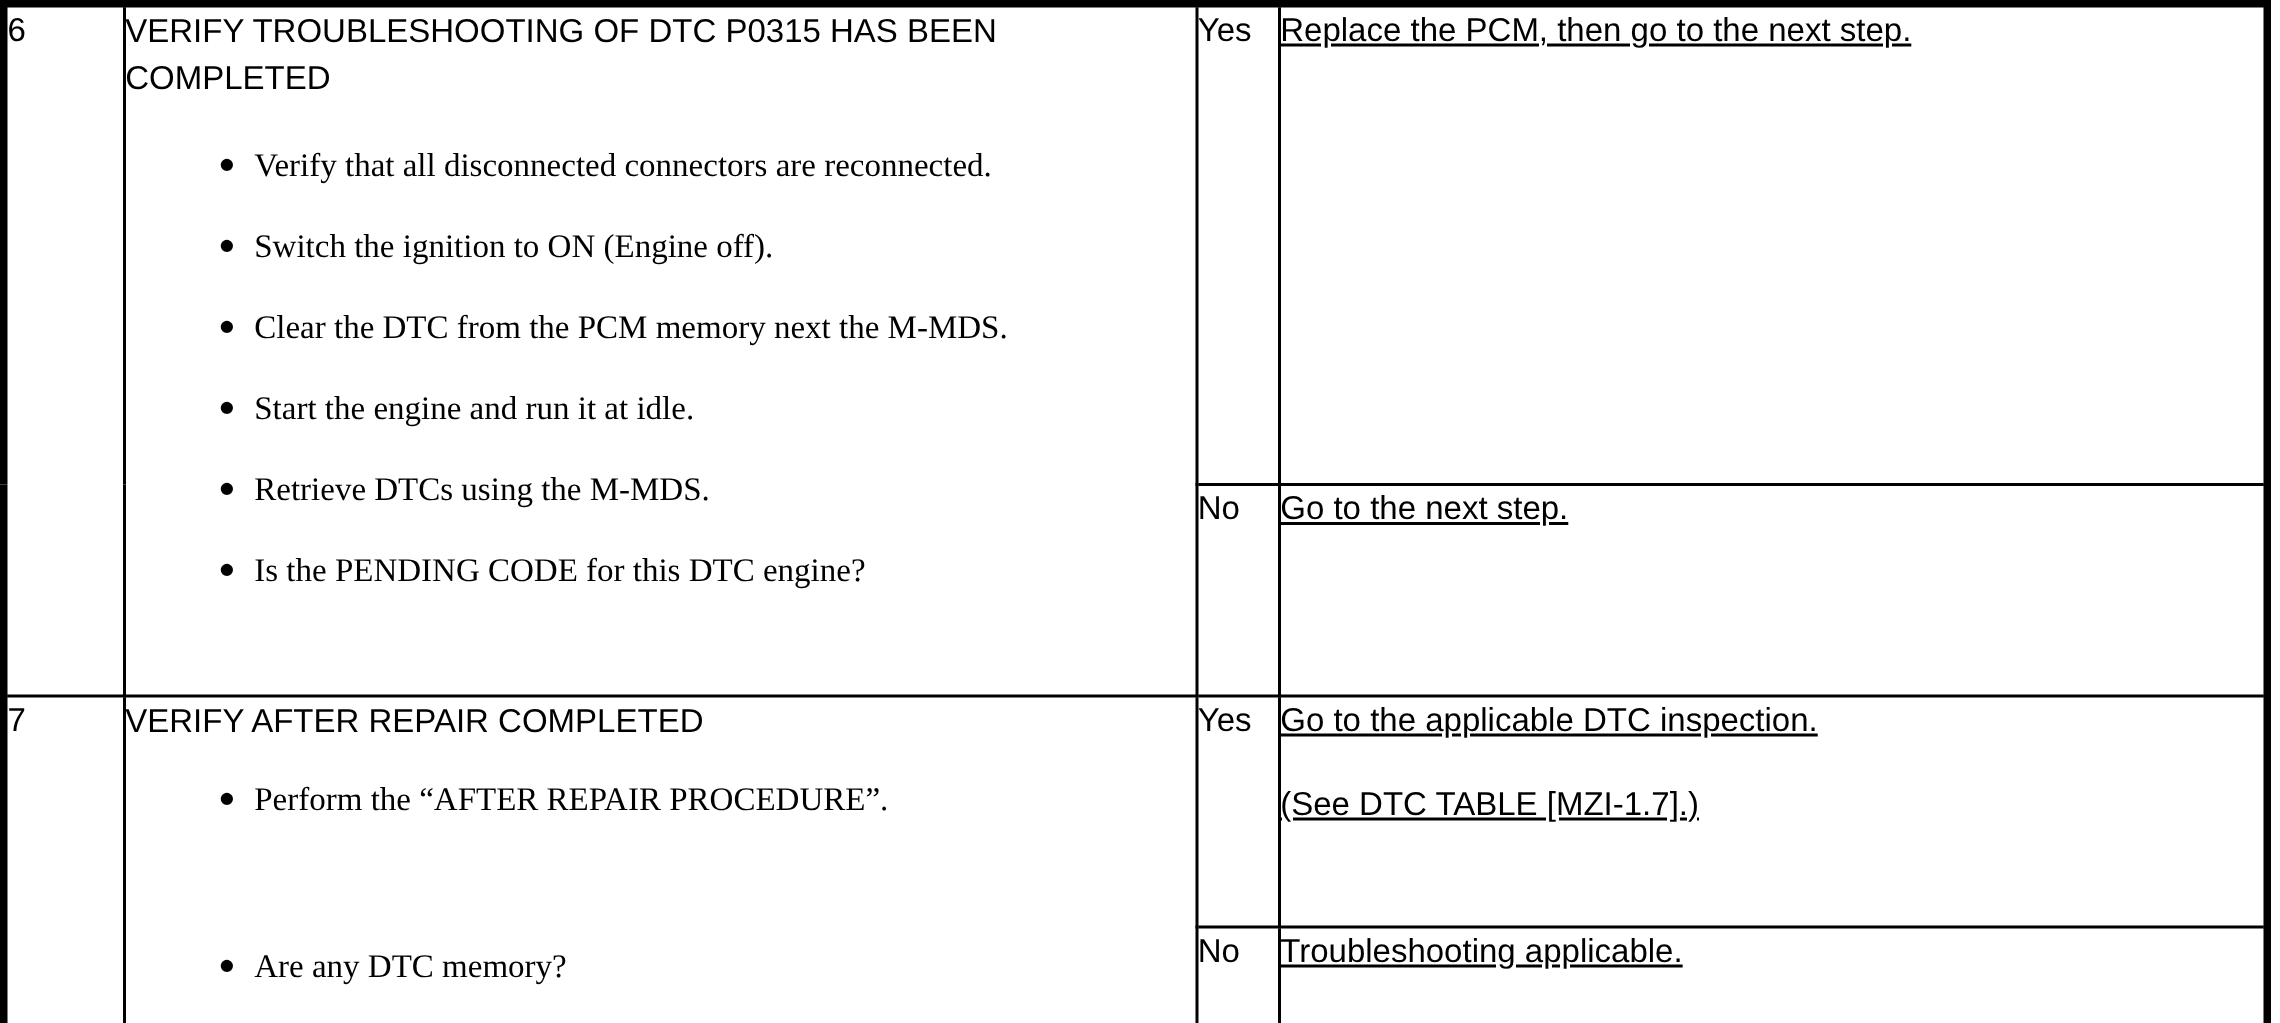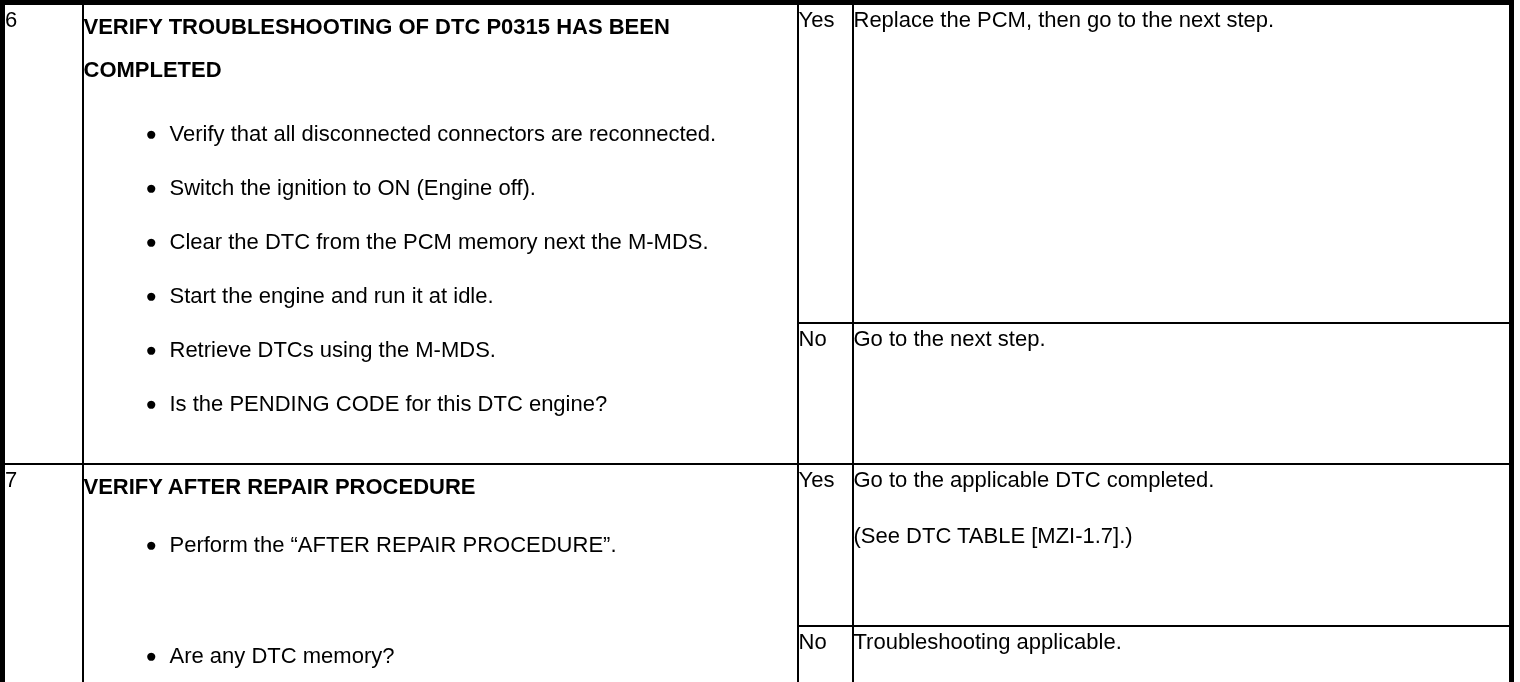--- a/index.html
+++ b/index.html
@@ -30,22 +30,22 @@
     padding: 0;
     overflow: hidden;
   }
   td.step-cell {
     padding: 6px 4px 0 8px;
   }
   td.proc-cell {
     padding: 6px 8px 0 6px;
   }
   .proc-title {
-    font-weight: bold;
-    line-height: 43px;
+    font-weight: normal;
+    line-height: 31px;
     max-width: 690px;
   }
   .bullet-list {
     margin-top: 28px;
   }
   .proc-7 .bullet-list {
     margin-top: 22px;
   }
   .bullet-item {
     display: flex;
@@ -56,26 +56,28 @@
     margin-top: 81px;
   }
   .bullet-glyph {
     flex: none;
     margin-left: 62px;
     width: 24px;
     font-size: 19px;
   }
   .bullet-text {
     max-width: 555px;
+    font-family: Liberation Serif, serif;
   }
   td.answer-cell {
     padding: 11px 2px 0 4px;
   }
   td.action-cell {
     padding: 11px 8px 0 6px;
+    text-decoration: underline;
   }
   .action-note {
     margin-top: 26px;
   }
 </style>
 </head>
 <body>
 
 <div class="page">
   <table class="diag">
@@ -134,37 +136,37 @@
       <td class="action-cell">
         <div>Go to the next step.</div>
       </td>
     </tr>
 
     <tr style="height:147px">
       <td class="step-cell" rowspan="2">
         <span>7</span>
       </td>
       <td class="proc-cell proc-7" rowspan="2">
-        <div class="proc-title">VERIFY AFTER REPAIR PROCEDURE</div>
+        <div class="proc-title">VERIFY AFTER REPAIR COMPLETED</div>
         <div class="bullet-list">
           <div class="bullet-item">
             <span class="bullet-glyph">●</span>
             <span class="bullet-text">Perform the “AFTER REPAIR PROCEDURE”.</span>
           </div>
           <div class="bullet-item spaced">
             <span class="bullet-glyph">●</span>
             <span class="bullet-text">Are any DTC memory?</span>
           </div>
         </div>
       </td>
       <td class="answer-cell">
         <span>Yes</span>
       </td>
       <td class="action-cell">
-        <div>Go to the applicable DTC completed.</div>
+        <div>Go to the applicable DTC inspection.</div>
         <div class="action-note">(See DTC TABLE [MZI-1.7].)</div>
       </td>
     </tr>
     <tr style="height:64px">
       <td class="answer-cell">
         <span>No</span>
       </td>
       <td class="action-cell">
         <div>Troubleshooting applicable.</div>
       </td>

